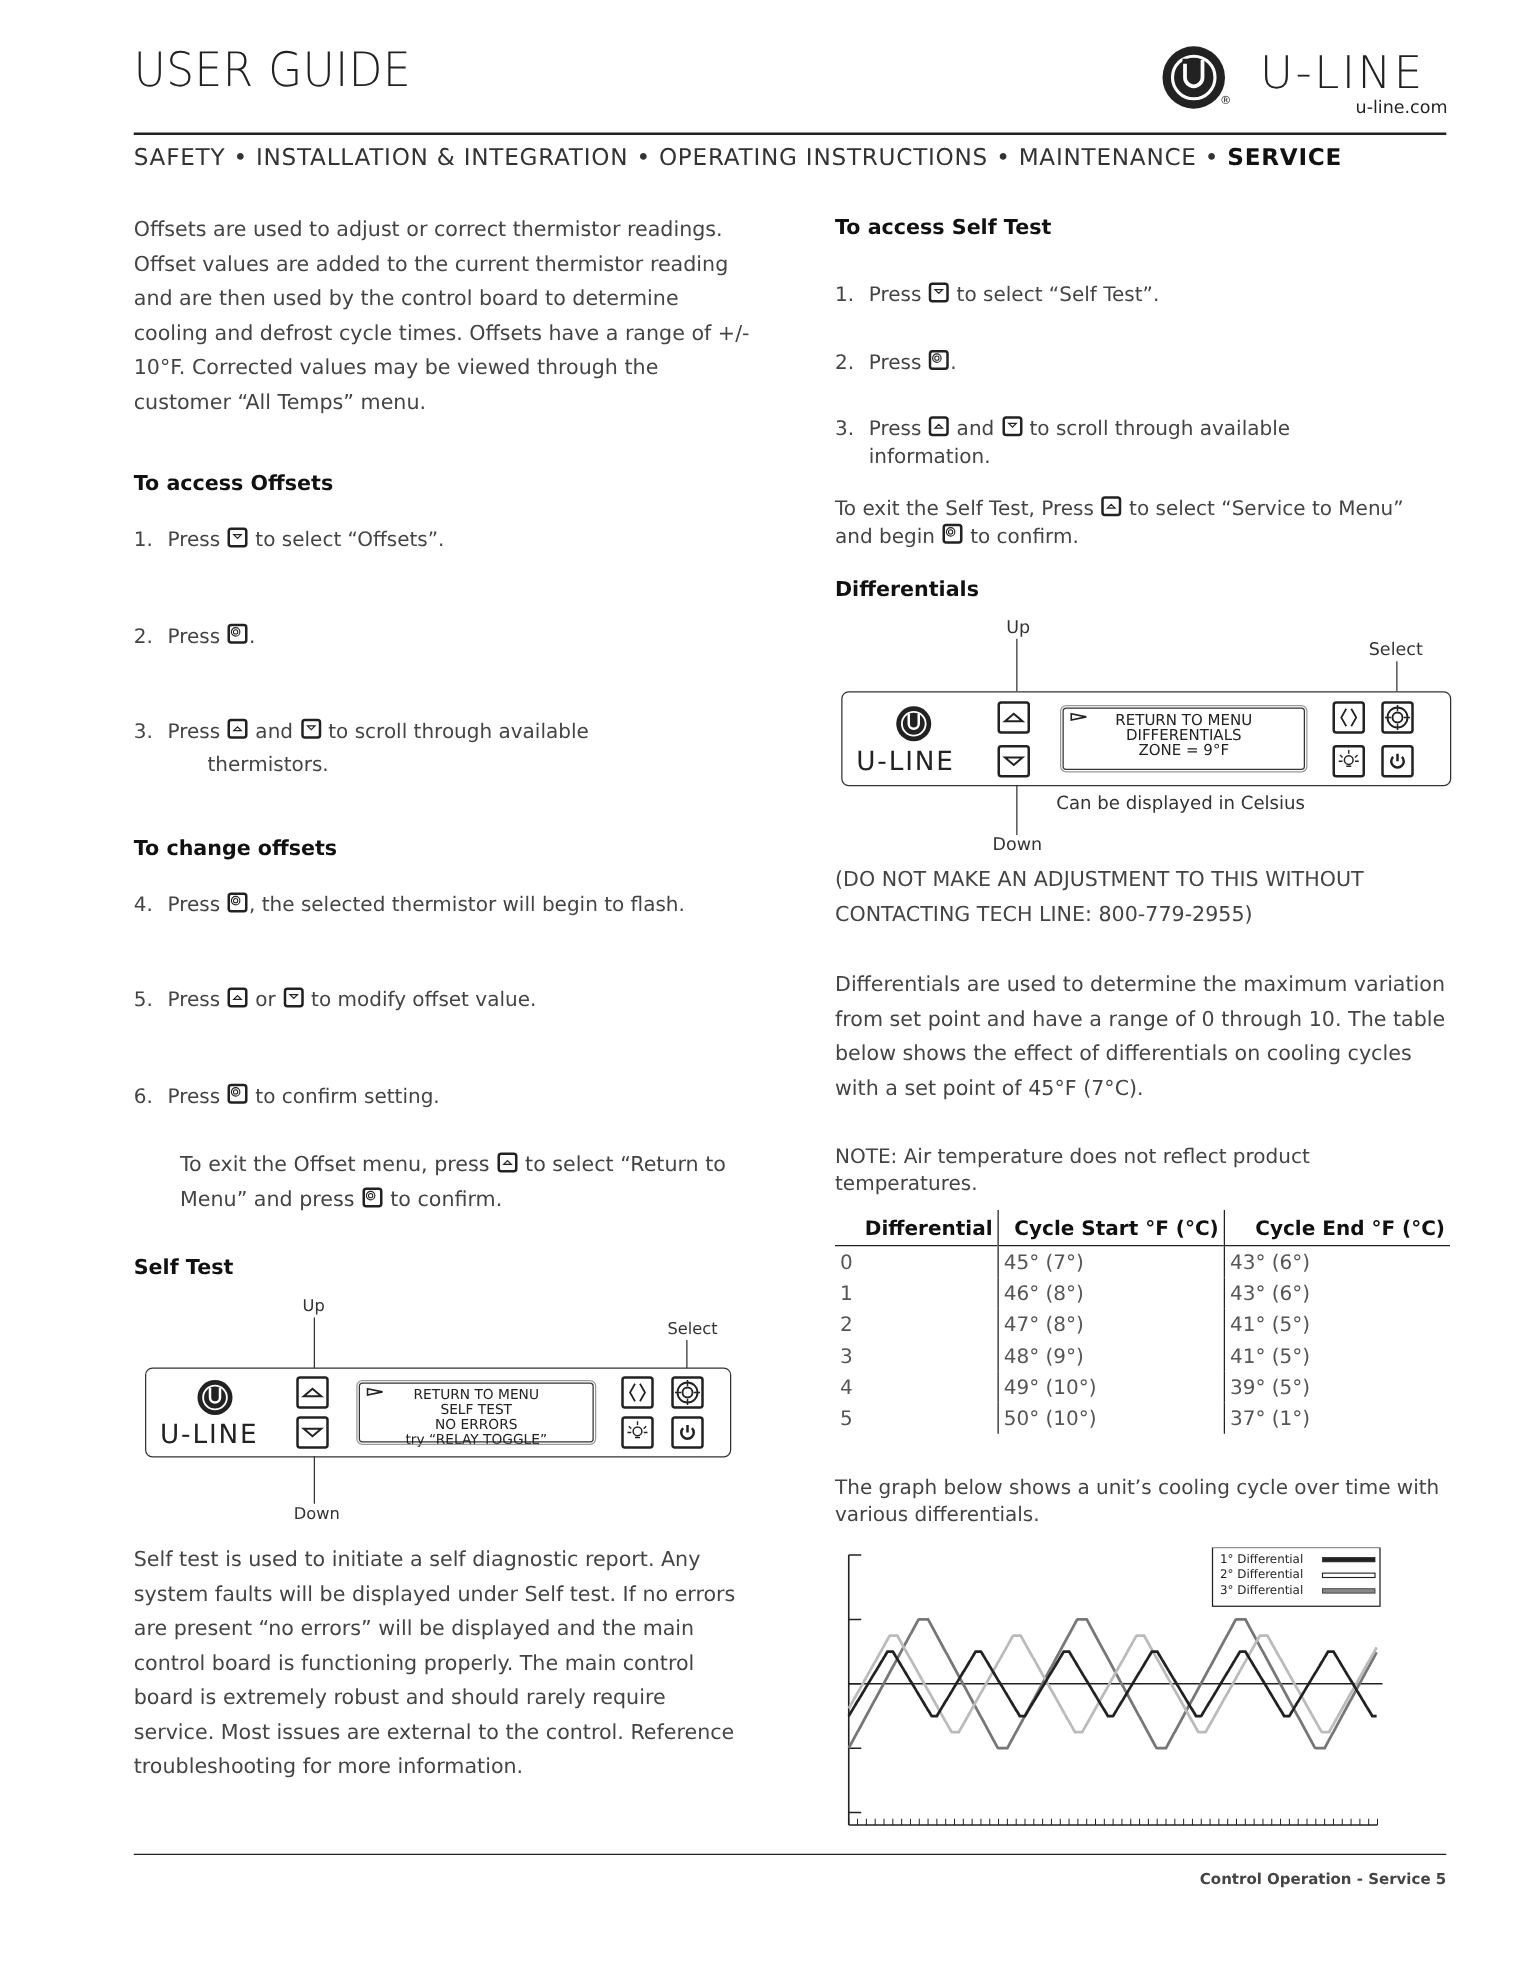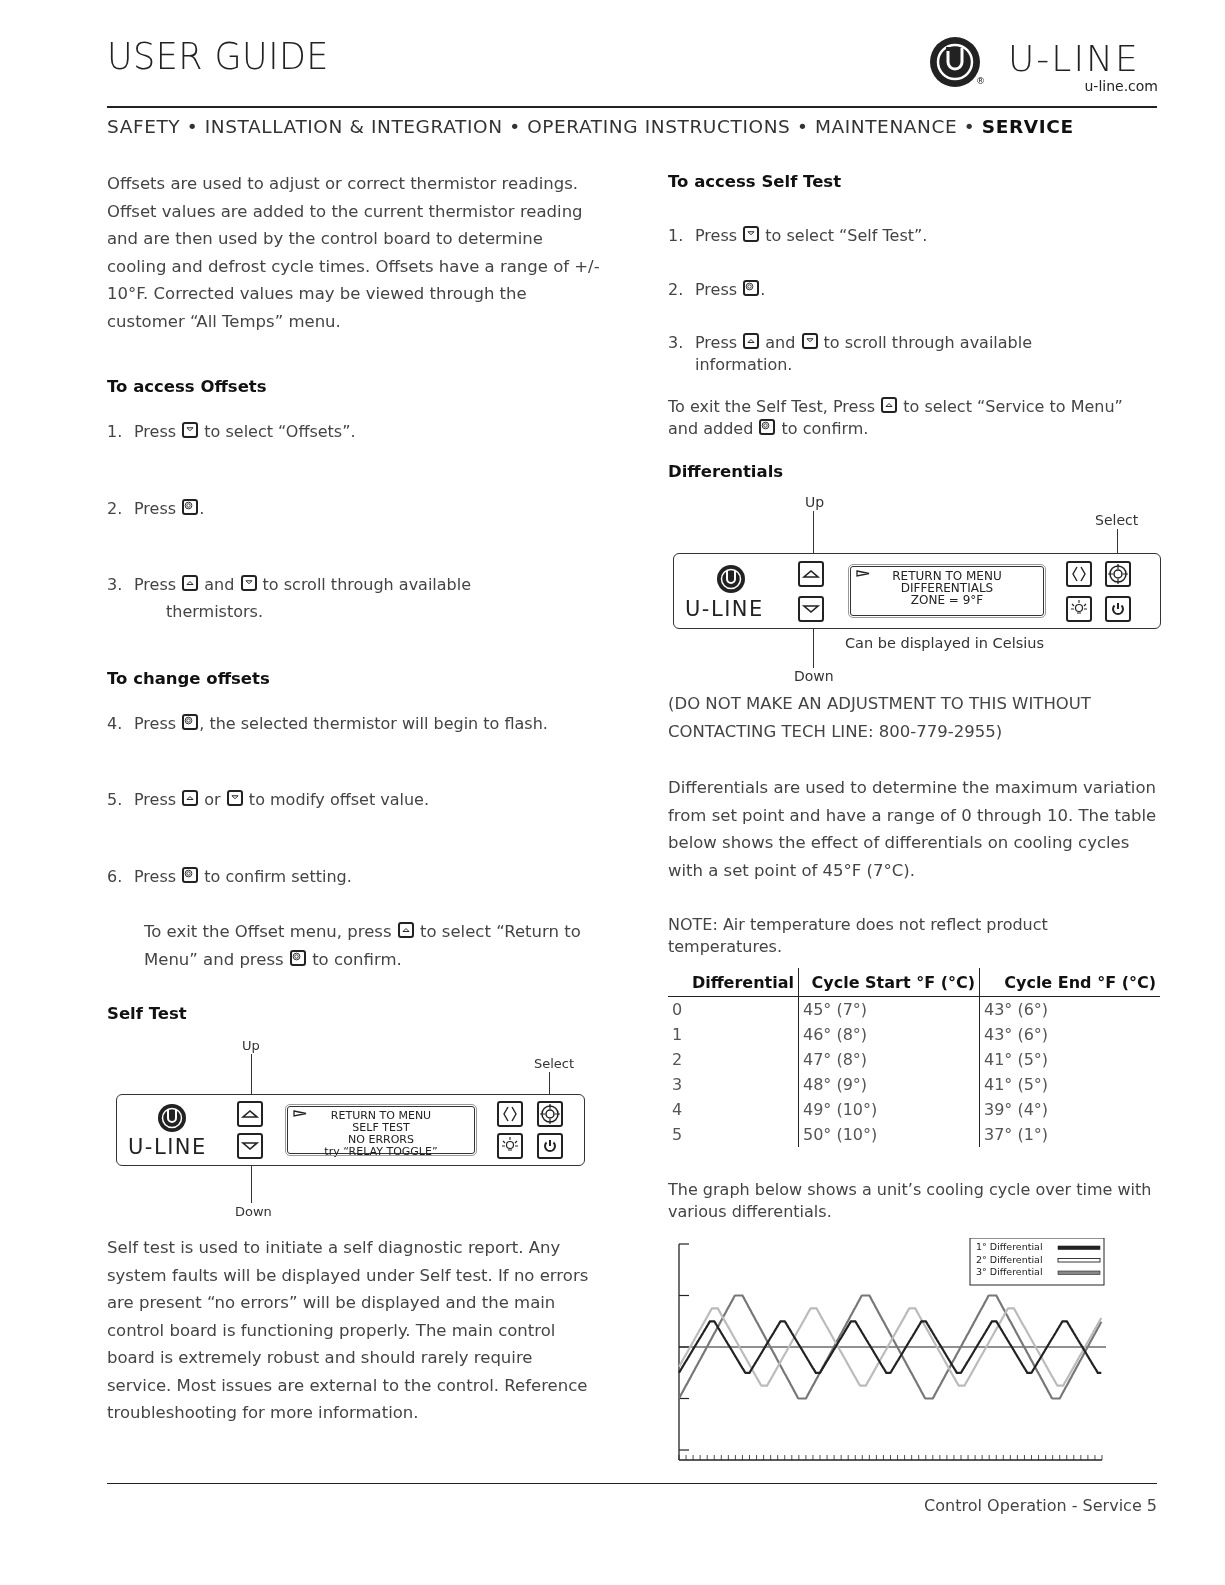--- a/index.html
+++ b/index.html
@@ -27,21 +27,21 @@
   .pbtn { position:absolute; width:26px; height:26px; border:2px solid #222; border-radius:3px; box-sizing:border-box; background:#fff; }
   .lcd { position:absolute; border:1.5px solid #333; border-radius:3px; outline:1px solid #999; outline-offset:1px;
          font-size:11px; line-height:12px; text-align:center; color:#222; padding-top:3px; box-sizing:border-box; }
   .lbl { font-size:13px; color:#333; }
   .vline { width:1px; background:#333; }
   table.diff { border-collapse:collapse; font-size:16px; color:#555; }
   table.diff th { text-align:right; font-weight:bold; color:#111; padding:0 4px; height:28px; }
   table.diff td { padding:0 4px; height:25px; }
   table.diff th + th, table.diff td + td { border-left:1.5px solid #222; }
   table.diff thead tr { border-bottom:1.5px solid #222; }
-  .footer { right:68px; top:1496px; font-size:16px; color:#444; }
+  .footer { right:68px; top:1496px; font-size:12px; color:#444;font-weight:bold; }
 </style>
 </head>
 <body>
 
 <div class="abs title">USER GUIDE</div>
 
 <div class="abs logo">
   <svg width="60" height="58" viewBox="0 0 60 58">
     <circle cx="27" cy="26" r="25" fill="#222"></circle>
     <circle cx="27" cy="26" r="17" fill="none" stroke="#fff" stroke-width="2.5"></circle>
@@ -231,21 +231,21 @@
   <span>to scroll through available</span><br>
   <span class="num"></span><span>information.</span>
 </div>
 
 <div class="abs step" style="left:668px;top:396px;width:500px;">
   <span>To exit the Self Test, Press</span>
   <span class="ibtn"><svg width="12" height="12">
         <use href="#ic-up"></use>
       </svg></span>
   <span>to select “Service to Menu”</span><br>
-  <span>and added</span>
+  <span>and begin</span>
   <span class="ibtn"><svg width="12" height="12">
         <use href="#ic-select"></use>
       </svg></span>
   <span>to confirm.</span>
 </div>
 
 <div class="abs h" style="left:668px;top:462px;">Differentials</div>
 
 <div class="abs" style="left:673px;top:492px;width:490px;height:195px;">
   <span class="abs lbl" style="left:132px;top:2px;font-size:14px;">Up</span>
@@ -325,21 +325,21 @@
           <td>41° (5°)</td>
         </tr>
         <tr>
           <td>3</td>
           <td>48° (9°)</td>
           <td>41° (5°)</td>
         </tr>
         <tr>
           <td>4</td>
           <td>49° (10°)</td>
-          <td>39° (4°)</td>
+          <td>39° (5°)</td>
         </tr>
         <tr>
           <td>5</td>
           <td>50° (10°)</td>
           <td>37° (1°)</td>
         </tr>
       </tbody>
   </table>
 </div>
 

